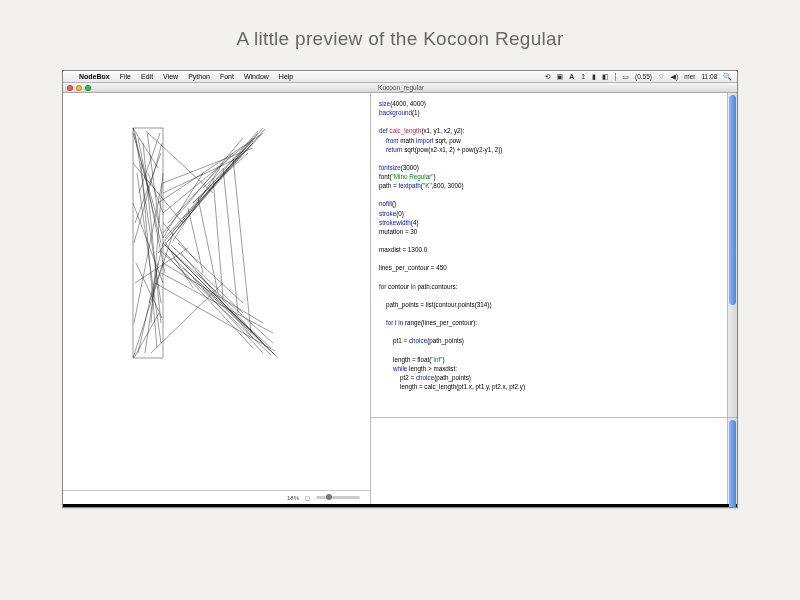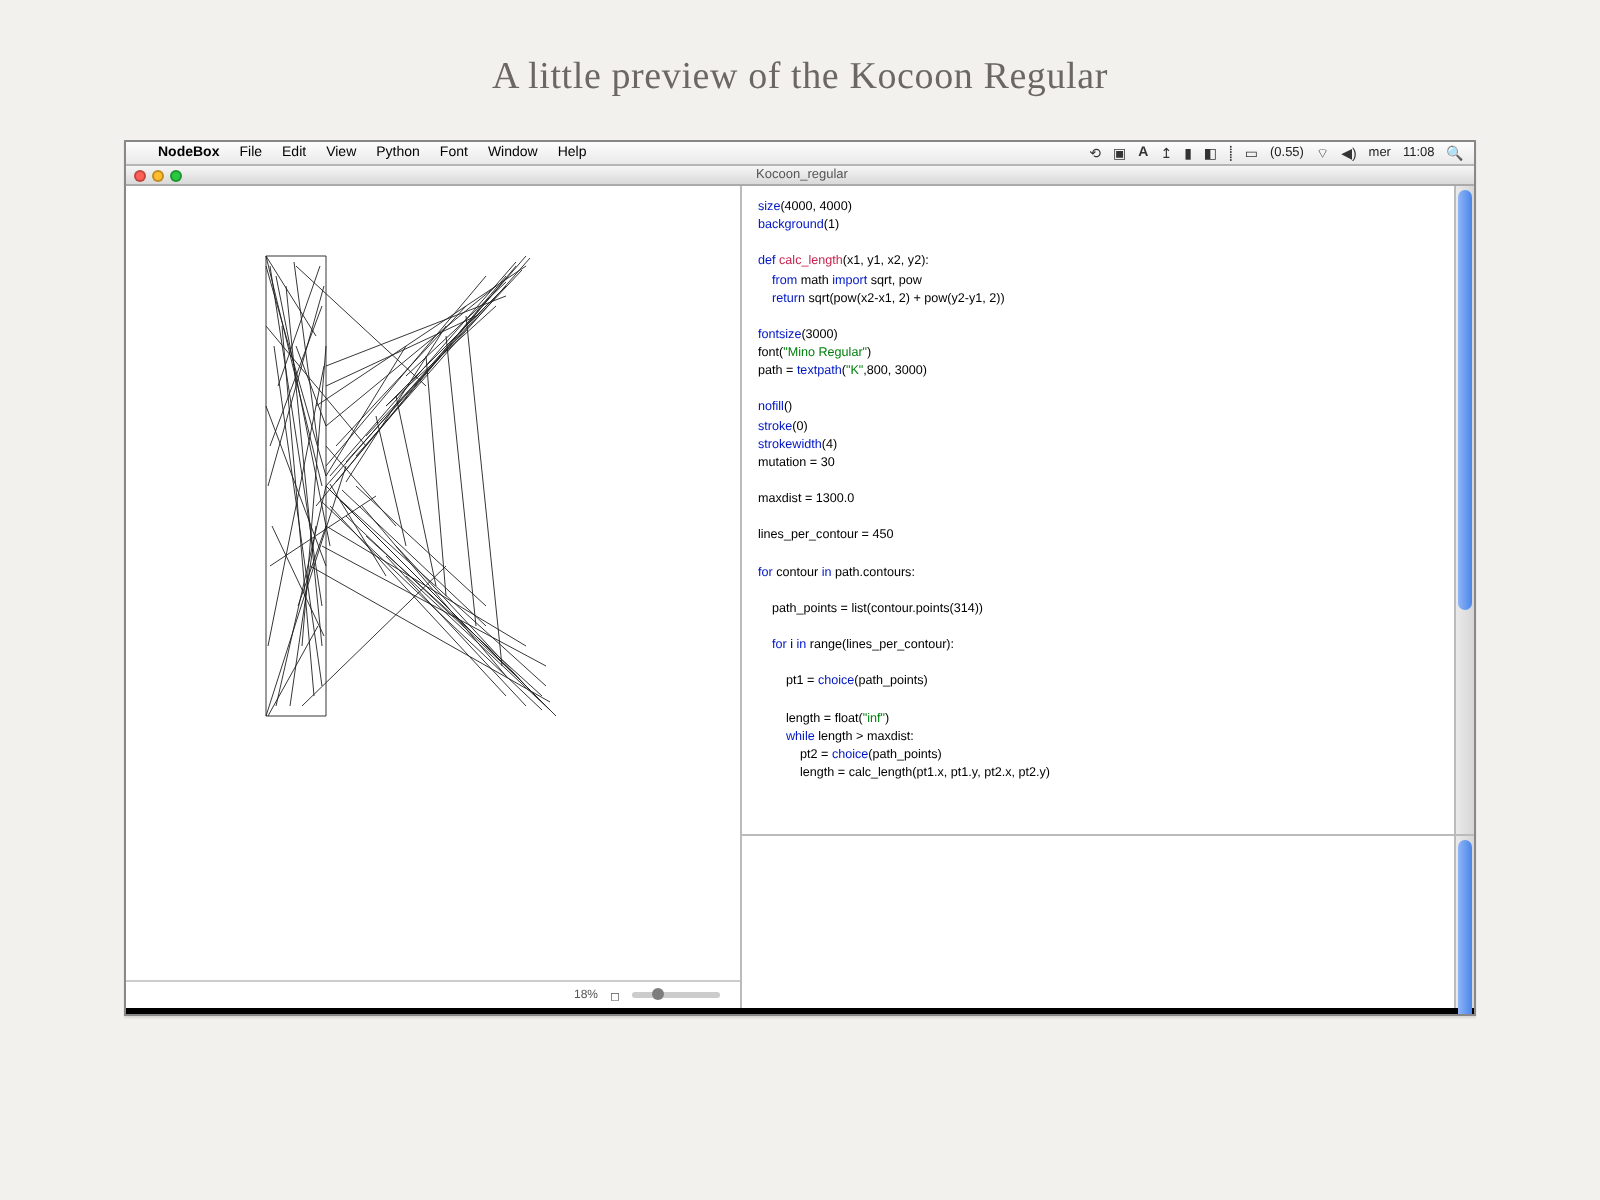--- a/index.html
+++ b/index.html
@@ -6,21 +6,21 @@
   body {
     background: #f2f1ee;
     font-family: "Helvetica Neue", Arial, sans-serif;
     font-size: 10px;
     width: 800px;
     height: 600px;
     overflow: hidden;
     position: relative;
   }
   .page-title {
-    font-family: Liberation Serif, serif;
+    font-family: Liberation Sans, sans-serif;
     font-size: 19px;
     font-weight: 400;
     color: #6b6864;
     text-align: center;
     padding: 28px 0 20px;
     letter-spacing: 0.3px;
   }
   .screenshot-frame {
     margin: 0 auto;
     width: 676px;

